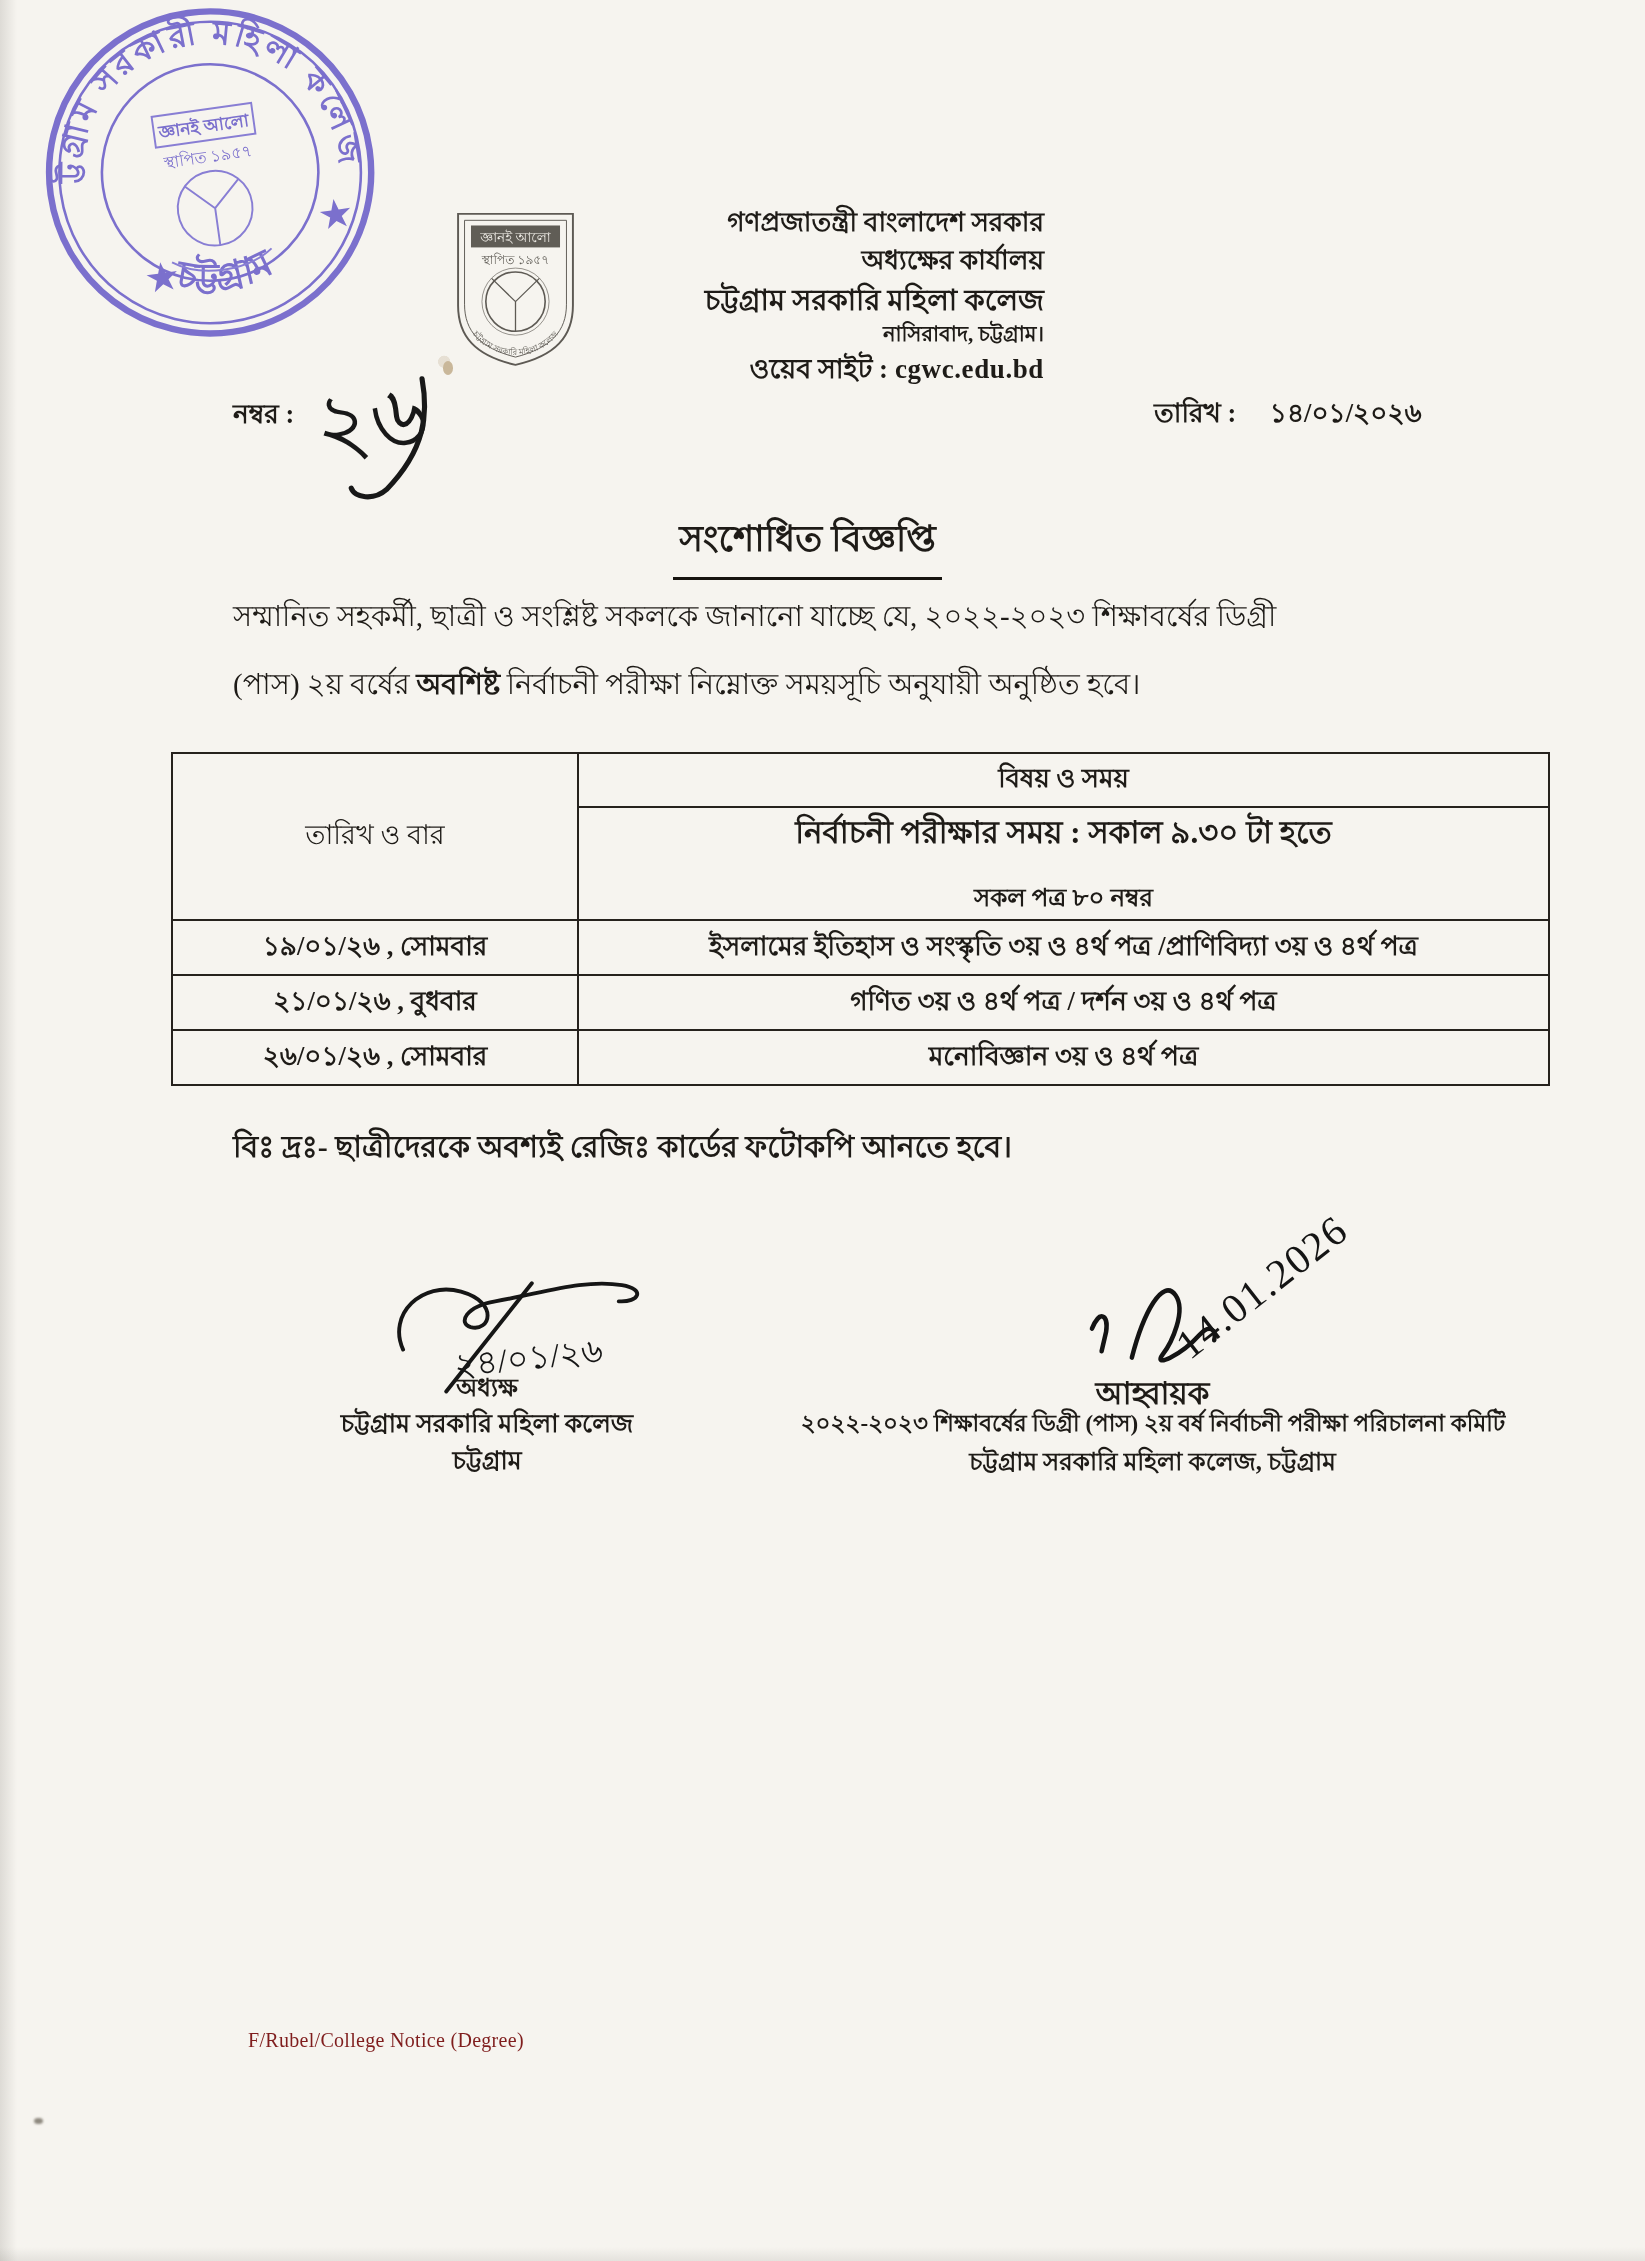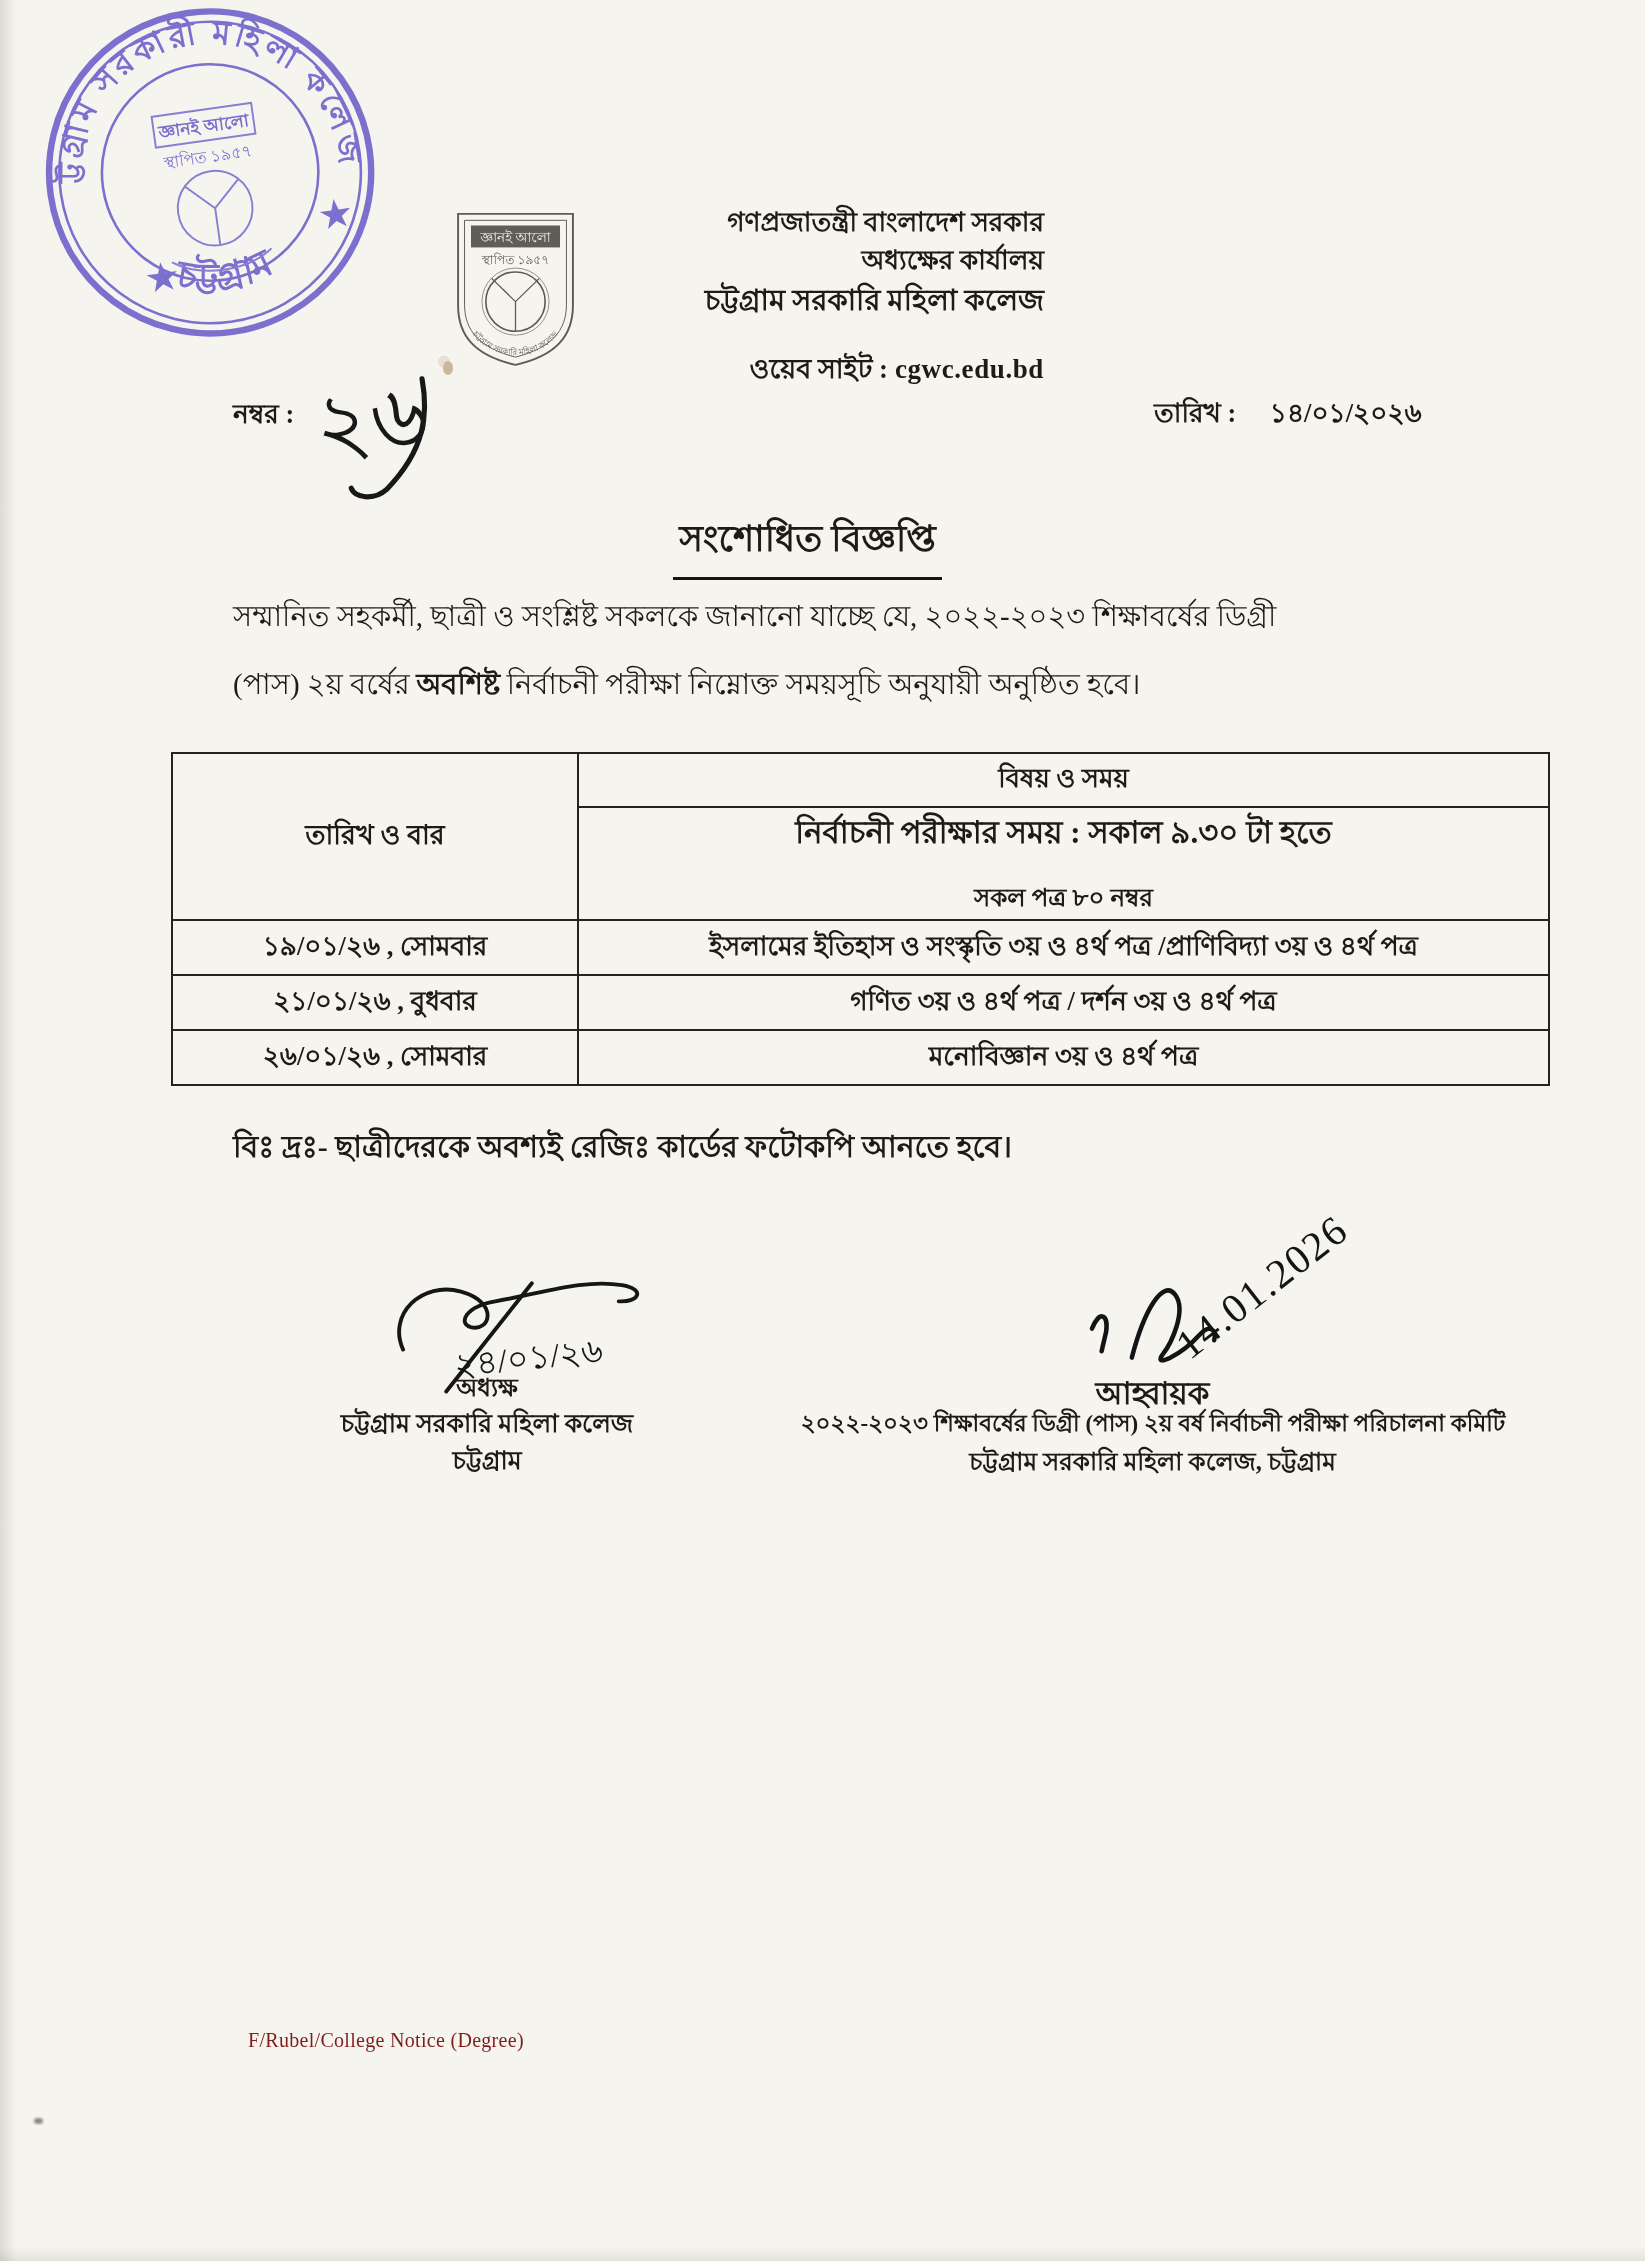--- a/index.html
+++ b/index.html
@@ -44,21 +44,21 @@
   .b-bold{font-weight:800;margin:0 6.4px;}
   
   table.sched{
     position:absolute;left:171px;top:752px;width:1379px;
     border-collapse:collapse;table-layout:fixed;
   }
   table.sched td{
     border:2.6px solid #26221d;text-align:center;vertical-align:middle;
     padding:0 6.4px;overflow:hidden;
   }
-  .c-datehead{font-size:27px;font-weight:700;}
+  .c-datehead{font-size:27px;font-weight:400;}
   .c-subhead{font-size:26px;font-weight:700;height:52px;}
   .c-timehead{height:110px;}
   .c-time1{font-size:31px;font-weight:700;margin-bottom:19.3px;}
   .c-time2{font-size:24.5px;font-weight:800;}
   .c-date{font-size:26.4px;font-weight:600;height:53px;}
   .c-subject{font-size:26.4px;font-weight:700;}
   
   .note{left:233px;top:1123px;font-size:30px;font-weight:800;}
   
   .sigtxt{text-align:center;}
@@ -124,20 +124,21 @@
     <text x="103" y="49" font-size="21" fill="#f1efe8" text-anchor="middle">জ্ঞানই আলো</text>
     <text x="103" y="84" font-size="19" fill="#44403a" text-anchor="middle">স্থাপিত ১৯৫৭</text>
     <text font-size="13" fill="#44403a">
       <textPath href="#lgArc" startOffset="50%" text-anchor="middle">চট্টগ্রাম সরকারি মহিলা কলেজ</textPath>
     </text>
   </svg>
 
   <div class="abs hdr h1">গণপ্রজাতন্ত্রী বাংলাদেশ সরকার</div>
   <div class="abs hdr h2">অধ্যক্ষের কার্যালয়</div>
   <div class="abs hdr h3">চট্টগ্রাম সরকারি মহিলা কলেজ</div>
+  <div class="abs hdr h4">নাসিরাবাদ, চট্টগ্রাম।</div>
   <div class="abs hdr h5">
     <span>ওয়েব সাইট :</span>
     <span class="lat">cgwc.edu.bd</span>
   </div>
 
   <div class="abs ref-no">নম্বর :</div>
   <svg style="left:290px;top:353px;" width="174" height="148" viewBox="0 0 270 230" font-family="Liberation Serif, DejaVu Serif, serif">
     <text x="40" y="150" font-size="135" font-weight="500" fill="#181818" transform="rotate(-7 130 120)">২৬</text>
     <path d="M205,40 C215,95 210,150 150,212 C130,230 100,225 95,210" stroke="#181818" stroke-width="8" fill="none" stroke-linecap="round"></path>
   </svg>

